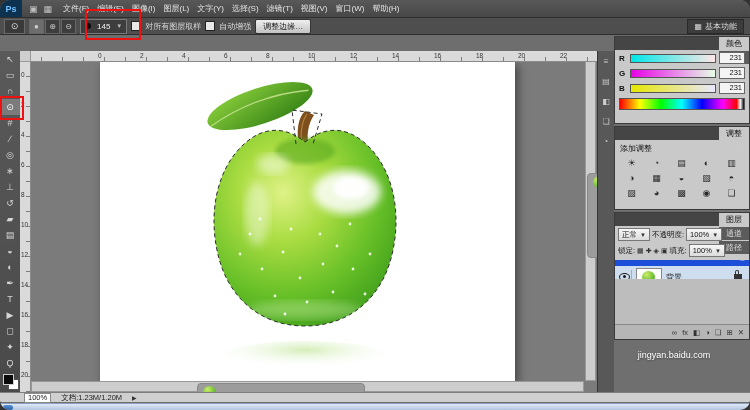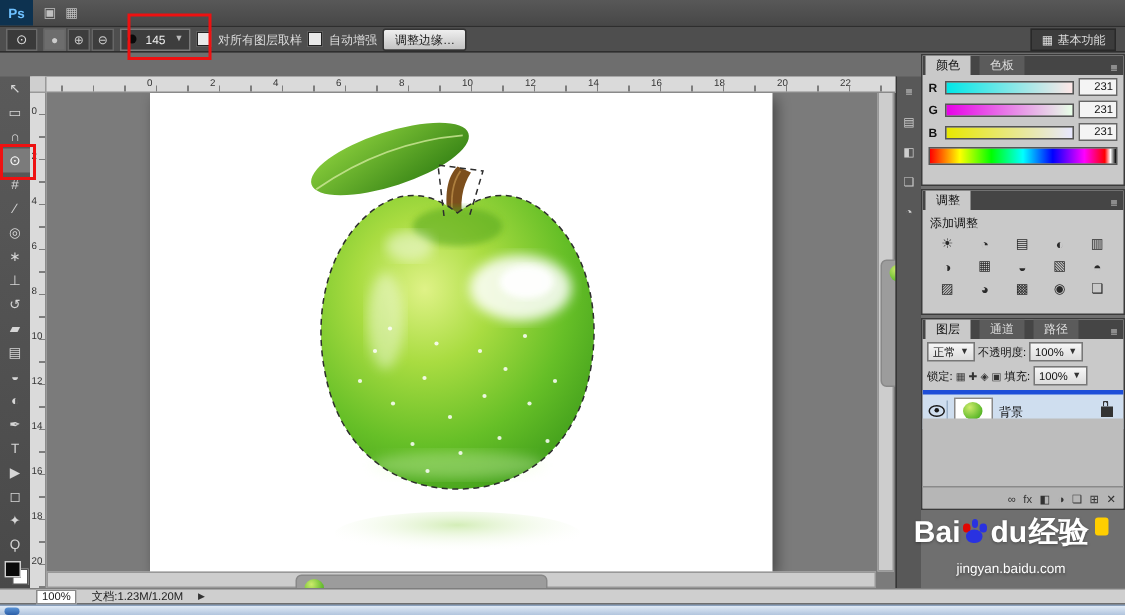--- a/index.html
+++ b/index.html
@@ -1,17 +1,17 @@
 <!DOCTYPE html>
 <html><head>
 <meta charset="utf-8">
 <style>
   html,body{margin:0;padding:0;background:#333;}
   #app{position:relative;width:750px;height:410px;overflow:hidden;background:#6e6e6e;
-       font-family:"Liberation Sans","DejaVu Sans",sans-serif;color:#ddd;-webkit-font-smoothing:antialiased;}
+       font-family:"Liberation Sans","DejaVu Sans",sans-serif;color:#ddd;border-radius:10px;-webkit-font-smoothing:antialiased;}
   .abs{position:absolute;}
   .ctr{display:flex;align-items:center;justify-content:center;}
 
   
   .menubar{left:0;top:0;width:750px;height:17px;background:linear-gradient(#585858,#474747);
            border-bottom:1px solid #2e2e2e;display:flex;align-items:center;font-size:8px;}
   .ps-logo{width:22px;height:17px;background:#0d3250;color:#6fc1ff;font-weight:bold;font-size:9px;}
   .app-ico{color:#c0c0c0;font-size:9px;padding:0 3px;}
   .menu-items{display:flex;align-items:center;margin-left:4px;}
   .menu-item{padding:0 4px;color:#e4e4e4;white-space:nowrap;}
@@ -78,21 +78,21 @@
   
   .dock-strip{left:597px;top:51px;width:16px;height:341px;background:#585858;border-left:1px solid #363636;}
   .dock-ico{width:16px;height:20px;display:flex;align-items:center;justify-content:center;
             font-size:8px;color:#cecece;}
 
   .panel-dock{left:614px;top:36px;width:136px;height:356px;background:#6f6f6f;}
   .panel{position:relative;background:#c9c9c9;border:1px solid #3a3a3a;box-sizing:border-box;overflow:hidden;}
   .p-color{height:88px;margin-bottom:2px;}
   .p-adj{height:84px;margin-bottom:2px;}
   .p-layers{height:128px;}
-  .ptabs{height:13px;background:#454545;display:flex;align-items:flex-end;gap:6px;font-size:8px;padding-left:2px;}
+  .ptabs{height:13px;background:#454545;display:flex;align-items:flex-end;gap:1px;font-size:8px;padding-left:2px;flex-direction:column;}
   .ptab{padding:1px 7px 1px;background:#5b5b5b;color:#ddd;}
   .ptab.active{background:#c9c9c9;color:#111;}
   .pmenu{margin-left:auto;color:#ccc;padding:0 4px;font-size:8px;}
 
   .ch-row{display:flex;align-items:center;gap:3px;padding:2px 4px 1px;font-size:8px;color:#111;}
   .ch-label{width:8px;font-weight:bold;}
   .ch-bar{flex:1;height:7px;border:1px solid #555;}
   .bar-r{background:linear-gradient(to right,rgb(0,231,231),rgb(255,231,231));}
   .bar-g{background:linear-gradient(to right,rgb(231,0,231),rgb(231,255,231));}
   .bar-b{background:linear-gradient(to right,rgb(231,231,0),rgb(231,231,255));}
@@ -105,21 +105,21 @@
   .adj-grid{display:flex;flex-wrap:wrap;padding:0 4px 3px;}
   .adj-ico{width:25px;height:15px;display:flex;align-items:center;justify-content:center;
            font-size:9px;color:#2a2a2a;}
 
   .lay-row{display:flex;align-items:center;gap:2px;padding:2px 3px 1px;font-size:7.5px;color:#111;}
   .psel{background:linear-gradient(#f7f7f7,#dcdcdc);border:1px solid #777;height:11px;
         display:flex;align-items:center;gap:3px;padding:0 3px;color:#111;}
   .dcaret{font-size:6px;color:#333;}
   .lock-icons{display:flex;gap:2px;}
   .lock-ico{font-size:7px;color:#333;}
-  .layer-row{height:22px;background:#cfdeef;border-top:3px solid #1d4ed8;border-bottom:1px solid #9ab0c8;
+  .layer-row{height:22px;background:#cfdeef;border-top:6px solid #1d4ed8;border-bottom:1px solid #9ab0c8;
              display:flex;align-items:center;gap:4px;padding:0 3px;font-size:8px;color:#111;margin-top:2px;}
   .eye{width:13px;height:14px;border-right:1px solid #9ab0c8;display:flex;align-items:center;justify-content:center;}
   .eye-i{width:9px;height:6px;border:1px solid #1a1a1a;border-radius:50%;position:relative;}
   .eye-i::after{content:'';position:absolute;left:2.5px;top:1px;width:3px;height:3px;background:#1a1a1a;border-radius:50%;}
   .thumb{width:24px;height:17px;background:#fff;border:1px solid #888;position:relative;}
   .thumb::after{content:'';position:absolute;left:5px;top:2px;width:13px;height:12px;border-radius:50%;
                 background:radial-gradient(circle at 35% 30%,#cdeb6b,#5cb82a 70%,#3f9a1d);}
   .lname{flex:1;}
   .llock{width:8px;height:7px;background:#333;position:relative;margin-right:4px;}
   .llock::before{content:'';position:absolute;left:1px;top:-4px;width:4px;height:4px;border:1.5px solid #333;
@@ -161,20 +161,32 @@
 </head>
 <body>
 
 <div id="app">
 
   <div class="abs menubar">
     <div class="ps-logo ctr">Ps</div>
     <span class="menu-items">
         <span class="app-ico">▣</span>
         <span class="app-ico">▦</span>
+      </span>
+    <span class="menu-items">
+        <span class="menu-item">文件(F)</span>
+        <span class="menu-item">编辑(E)</span>
+        <span class="menu-item">图像(I)</span>
+        <span class="menu-item">图层(L)</span>
+        <span class="menu-item">文字(Y)</span>
+        <span class="menu-item">选择(S)</span>
+        <span class="menu-item">滤镜(T)</span>
+        <span class="menu-item">视图(V)</span>
+        <span class="menu-item">窗口(W)</span>
+        <span class="menu-item">帮助(H)</span>
       </span>
   </div>
 
   <div class="abs optionsbar">
     <span class="tool-badge ctr">⊙</span>
     <span class="mode-btns">
         <span class="mode-btn active">●</span>
         <span class="mode-btn">⊕</span>
         <span class="mode-btn">⊖</span>
       </span>
@@ -441,31 +453,20 @@
           <span class="lb-ico">◧</span>
           <span class="lb-ico">◑</span>
           <span class="lb-ico">❏</span>
           <span class="lb-ico">⊞</span>
           <span class="lb-ico">✕</span>
         </div>
     </div>
   </div>
 
   <div class="abs wm">
-    <div class="wm-row">
-      <span>Bai</span>
-      <span class="paw">
-        <span class="toe toe1"></span>
-        <span class="toe toe2"></span>
-        <span class="toe toe3"></span>
-      </span>
-      <span>du</span>
-      <span>经验</span>
-      <span class="badge"></span>
-    </div>
     <div class="wm-url">jingyan.baidu.com</div>
   </div>
 
   <div class="abs statusbar">
     <span class="zoom-field">100%</span>
     <span>文档:1.23M/1.20M</span>
     <span class="status-arrow">▶</span>
   </div>
 
   <div class="abs taskbar"></div>

